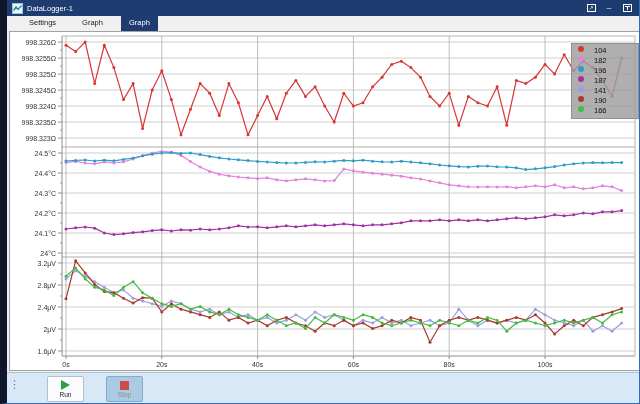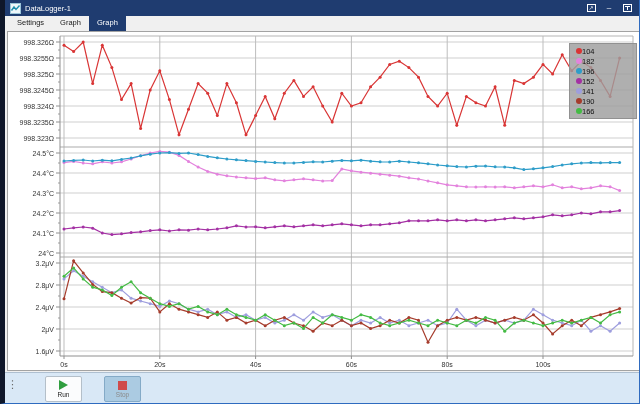--- a/index.html
+++ b/index.html
@@ -1,39 +1,39 @@
 <!DOCTYPE html>
 <html><head>
 <meta charset="utf-8">
 <style>
   html,body{margin:0;padding:0;background:#888;}
   *{box-sizing:border-box;}
   .window{position:relative;width:640px;height:404px;background:#f0f0f0;
           font-family:"Liberation Sans",sans-serif;overflow:hidden;
-          border-left:5px solid #0f172a;border-right:1px solid #2f6bbf;border-bottom:1px solid #2f6bbf;}
+          border-left:7px solid #0f172a;border-right:1px solid #2f6bbf;border-bottom:1px solid #2f6bbf;}
   
   .titlebar{position:absolute;left:0;top:0;width:100%;height:16px;background:#1f3c70;
             display:flex;align-items:center;padding:0 5px;gap:4px;z-index:5;}
   .titlebar .title{color:#fff;font-size:7.5px;flex:1;}
   .win-btn{width:14px;height:11px;display:flex;align-items:center;justify-content:center;
            color:#fff;font-size:8px;line-height:1;cursor:default;}
   .popout-box{width:9px;height:8px;border:1px solid #fff;display:flex;align-items:center;justify-content:center;font-size:6px;color:#fff;}
   .max-box2{width:9px;height:8px;border:1px solid #fff;position:relative;}
   .max-box2:before{content:"";position:absolute;left:1px;right:1px;top:1px;height:1px;background:#fff;}
   .max-box2:after{content:"";position:absolute;left:3px;top:1px;bottom:1px;width:1px;background:#fff;}
   
   .tabbar{position:absolute;left:0;top:16px;width:100%;height:15px;background:#f0f0f0;
           display:flex;align-items:stretch;padding-left:4px;z-index:5;}
-  .tab{font-size:7.5px;color:#1a1a1a;padding:2px 8px 0 8px;cursor:default;}
+  .tab{font-size:7.5px;color:#1a1a1a;padding:2px 8px 0 8px;cursor:default;margin-left:10px;}
   .tab.active{background:#1f3c70;color:#fff;}
   
   #chart-svg{position:absolute;left:0;top:0;z-index:0;font-family:"Liberation Sans",sans-serif;}
   .legend{position:absolute;left:564px;top:43px;width:68px;z-index:2;
           background:rgba(158,158,158,0.82);border:1px solid #919191;padding:2px 3px 2px 6px;}
-  .legend-row{display:flex;align-items:center;gap:0;height:10px;}
+  .legend-row{display:flex;align-items:flex-start;gap:10px;height:10px;}
   .legend-row .dot{width:6px;height:6px;border-radius:3px;background:#000;flex:0 0 auto;}
   .legend-row .lbl{font-size:7.5px;color:#101010;}
   
   .toolbar{position:absolute;left:0;top:372px;width:100%;height:31px;background:#d9e8f6;
            border-top:1px solid #aebfd0;z-index:5;}
   .grip{position:absolute;left:2px;top:6px;color:#6a6a6a;font-size:11px;line-height:1;letter-spacing:-1px;}
   .tb-btn{position:absolute;top:3px;height:26px;display:flex;flex-direction:column;align-items:center;
           justify-content:center;gap:1px;border-radius:2px;cursor:default;}
   .btn-run{left:40px;width:37px;background:#fbfcfd;border:1px solid #b4bfc9;}
   .btn-stop{left:99px;width:37px;background:#abcbe2;border:1px solid #84aac7;}
@@ -595,21 +595,21 @@
     <div class="legend-row">
         <span class="dot" style="background: rgb(227, 131, 221);"></span>
         <span class="lbl">182</span>
       </div>
     <div class="legend-row">
         <span class="dot" style="background: rgb(46, 157, 201);"></span>
         <span class="lbl">196</span>
       </div>
     <div class="legend-row">
         <span class="dot" style="background: rgb(164, 49, 164);"></span>
-        <span class="lbl">152</span>
+        <span class="lbl">187</span>
       </div>
     <div class="legend-row">
         <span class="dot" style="background: rgb(158, 158, 222);"></span>
         <span class="lbl">141</span>
       </div>
     <div class="legend-row">
         <span class="dot" style="background: rgb(166, 60, 44);"></span>
         <span class="lbl">190</span>
       </div>
     <div class="legend-row">

